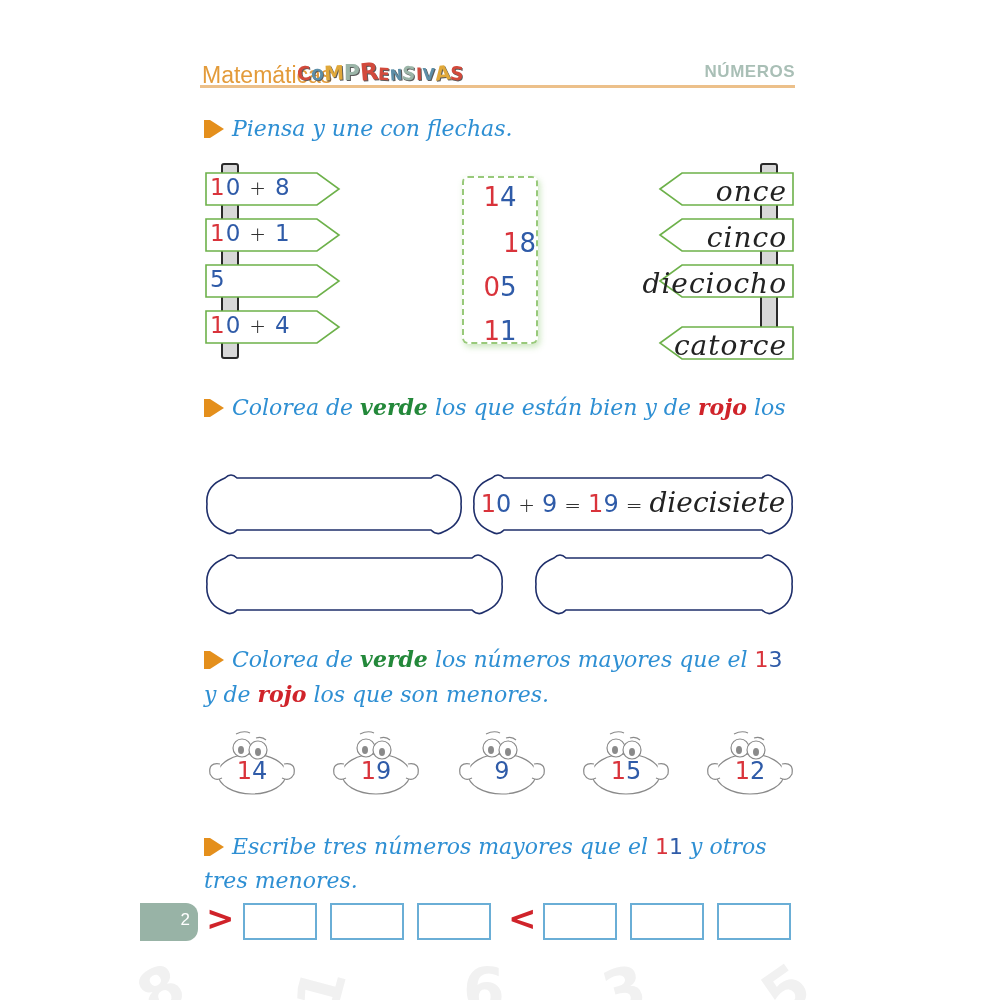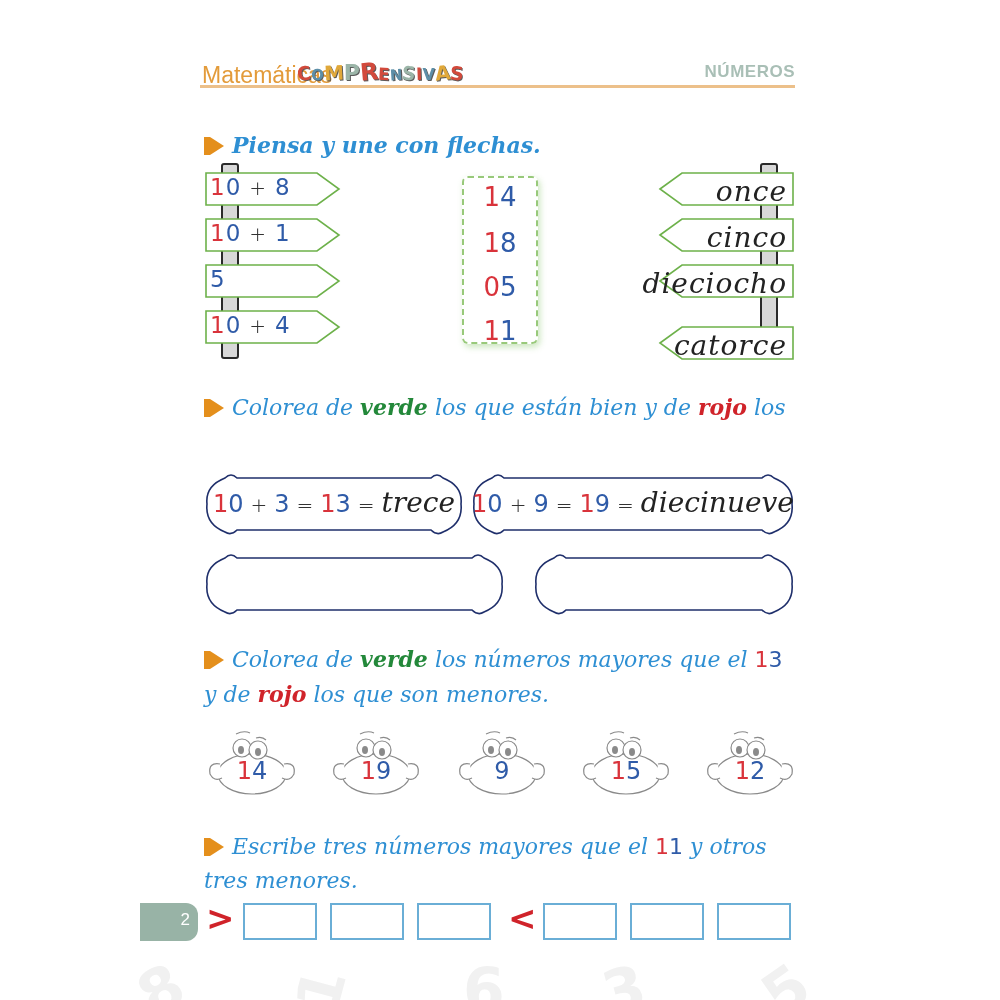--- a/index.html
+++ b/index.html
@@ -53,21 +53,21 @@
 </style>
 </head>
 <body>
 
 <div class="header">
   <span class="brand">Matemáticas</span>
   <span class="brand-fancy" id="brand-fancy"><span style="color: rgb(210, 74, 60); transform: rotate(-6deg); font-size: 19px;">C</span><span style="color: rgb(93, 143, 168); transform: rotate(4deg); font-size: 15px;">O</span><span style="color: rgb(224, 168, 58); transform: rotate(-3deg); font-size: 20px;">M</span><span style="color: rgb(155, 181, 168); transform: rotate(0deg); font-size: 22px;">P</span><span style="color: rgb(210, 74, 60); transform: rotate(-5deg); font-size: 24px;">R</span><span style="color: rgb(210, 74, 60); transform: rotate(3deg); font-size: 17px;">E</span><span style="color: rgb(93, 143, 168); transform: rotate(-4deg); font-size: 15px;">N</span><span style="color: rgb(155, 181, 168); transform: rotate(6deg); font-size: 19px;">S</span><span style="color: rgb(210, 74, 60); transform: rotate(-2deg); font-size: 17px;">I</span><span style="color: rgb(93, 143, 168); transform: rotate(0deg); font-size: 16px;">V</span><span style="color: rgb(224, 168, 58); transform: rotate(-6deg); font-size: 20px;">A</span><span style="color: rgb(210, 74, 60); transform: rotate(5deg); font-size: 19px;">S</span></span>
   <span class="section-title">NÚMEROS</span>
 </div>
 
-<div class="instr" style="top:128px;font-weight:bold;">
+<div class="instr" style="top:112px;">
   <span class="bullet-wrap"><span class="bullet"></span></span><span>Piensa y une con flechas.</span>
 </div>
 
 <div class="post" style="left:221px; top:163px; height:196px;"></div>
 <div class="post" style="left:760px; top:163px; height:196px;"></div>
 
 <div id="left-signs">
     <div class="sign" style="left: 205px; top: 172px; width: 136px;">
       <svg width="136" height="34">
         <polygon points="1,1 112,1 134,17 112,33 1,33" fill="#fff" stroke="#6db14a" stroke-width="1.6"></polygon>
@@ -115,41 +115,40 @@
     <div class="sign" style="left: 658px; top: 310px; width: 137px; margin-top: 16px;">
       <svg width="137" height="34">
         <polygon points="2,17 24,1 135,1 135,33 24,33" fill="#fff" stroke="#6db14a" stroke-width="1.6"></polygon>
       </svg>
       <div class="sign-text cursive" style="right: 8px; top: 3px;">catorce</div>
     </div>
   </div>
 
 <div class="numcard" id="numcard">
     <div class="numcard-item" style="top: 4px;"><span class="num-red">1</span><span class="num-blue">4</span></div>
-    <div class="numcard-item" style="top: 50px;"><span class="num-red">1</span><span class="num-blue">8</span></div>
+    <div class="numcard-item" style="top: 50px; text-align: right;"><span class="num-red">1</span><span class="num-blue">8</span></div>
     <div class="numcard-item" style="top: 94px;"><span class="num-red">0</span><span class="num-blue">5</span></div>
     <div class="numcard-item" style="top: 138px;"><span class="num-red">1</span><span class="num-blue">1</span></div>
   </div>
 
 <div class="instr" style="top:390px; width:600px;">
   <span class="bullet-wrap"><span class="bullet"></span></span><span>Colorea de</span> <span class="green-word">verde</span> <span>los que están bien y de</span> <span class="red-word">rojo</span> <span>los</span><br>
 </div>
 
 <div id="bones">
     <div class="bone" style="left: 203px; top: 470px; width: 262px;">
       <svg width="262" height="68">
         <path d="M22,8 Q28,2 34,8 L228,8 Q234,2 240,8 Q260,16 258,34 Q260,54 240,62 Q234,66 228,60 L34,60 Q28,66 22,62 Q2,54 4,34 Q2,16 22,8 Z" fill="#fff" stroke="#1f2f6b" stroke-width="1.6"></path>
       </svg>
-      <div class="bone-text"><span class="num-red">1</span><span class="num-blue">0</span><span class="eq">+</span><span class="num-blue">3</span><span class="eq">=</span><span class="num-red">1</span><span class="num-blue">3</span><span class="eq">=</span><span class="cursive">trece</span></div>
     </div>
     <div class="bone" style="left: 470px; top: 470px; width: 326px;">
       <svg width="326" height="68">
         <path d="M22,8 Q28,2 34,8 L292,8 Q298,2 304,8 Q324,16 322,34 Q324,54 304,62 Q298,66 292,60 L34,60 Q28,66 22,62 Q2,54 4,34 Q2,16 22,8 Z" fill="#fff" stroke="#1f2f6b" stroke-width="1.6"></path>
       </svg>
-      <div class="bone-text"><span class="num-red">1</span><span class="num-blue">0</span><span class="eq">+</span><span class="num-blue">9</span><span class="eq">=</span><span class="num-red">1</span><span class="num-blue">9</span><span class="eq">=</span><span class="cursive">diecinueve</span></div>
+      <div class="bone-text"><span class="num-red">1</span><span class="num-blue">0</span><span class="eq">+</span><span class="num-blue">9</span><span class="eq">=</span><span class="num-red">1</span><span class="num-blue">9</span><span class="eq">=</span><span class="cursive">diecisiete</span></div>
     </div>
     <div class="bone" style="left: 203px; top: 550px; width: 303px;">
       <svg width="303" height="68">
         <path d="M22,8 Q28,2 34,8 L269,8 Q275,2 281,8 Q301,16 299,34 Q301,54 281,62 Q275,66 269,60 L34,60 Q28,66 22,62 Q2,54 4,34 Q2,16 22,8 Z" fill="#fff" stroke="#1f2f6b" stroke-width="1.6"></path>
       </svg>
     </div>
     <div class="bone" style="left: 532px; top: 550px; width: 264px;">
       <svg width="264" height="68">
         <path d="M22,8 Q28,2 34,8 L230,8 Q236,2 242,8 Q262,16 260,34 Q262,54 242,62 Q236,66 230,60 L34,60 Q28,66 22,62 Q2,54 4,34 Q2,16 22,8 Z" fill="#fff" stroke="#1f2f6b" stroke-width="1.6"></path>
       </svg>

